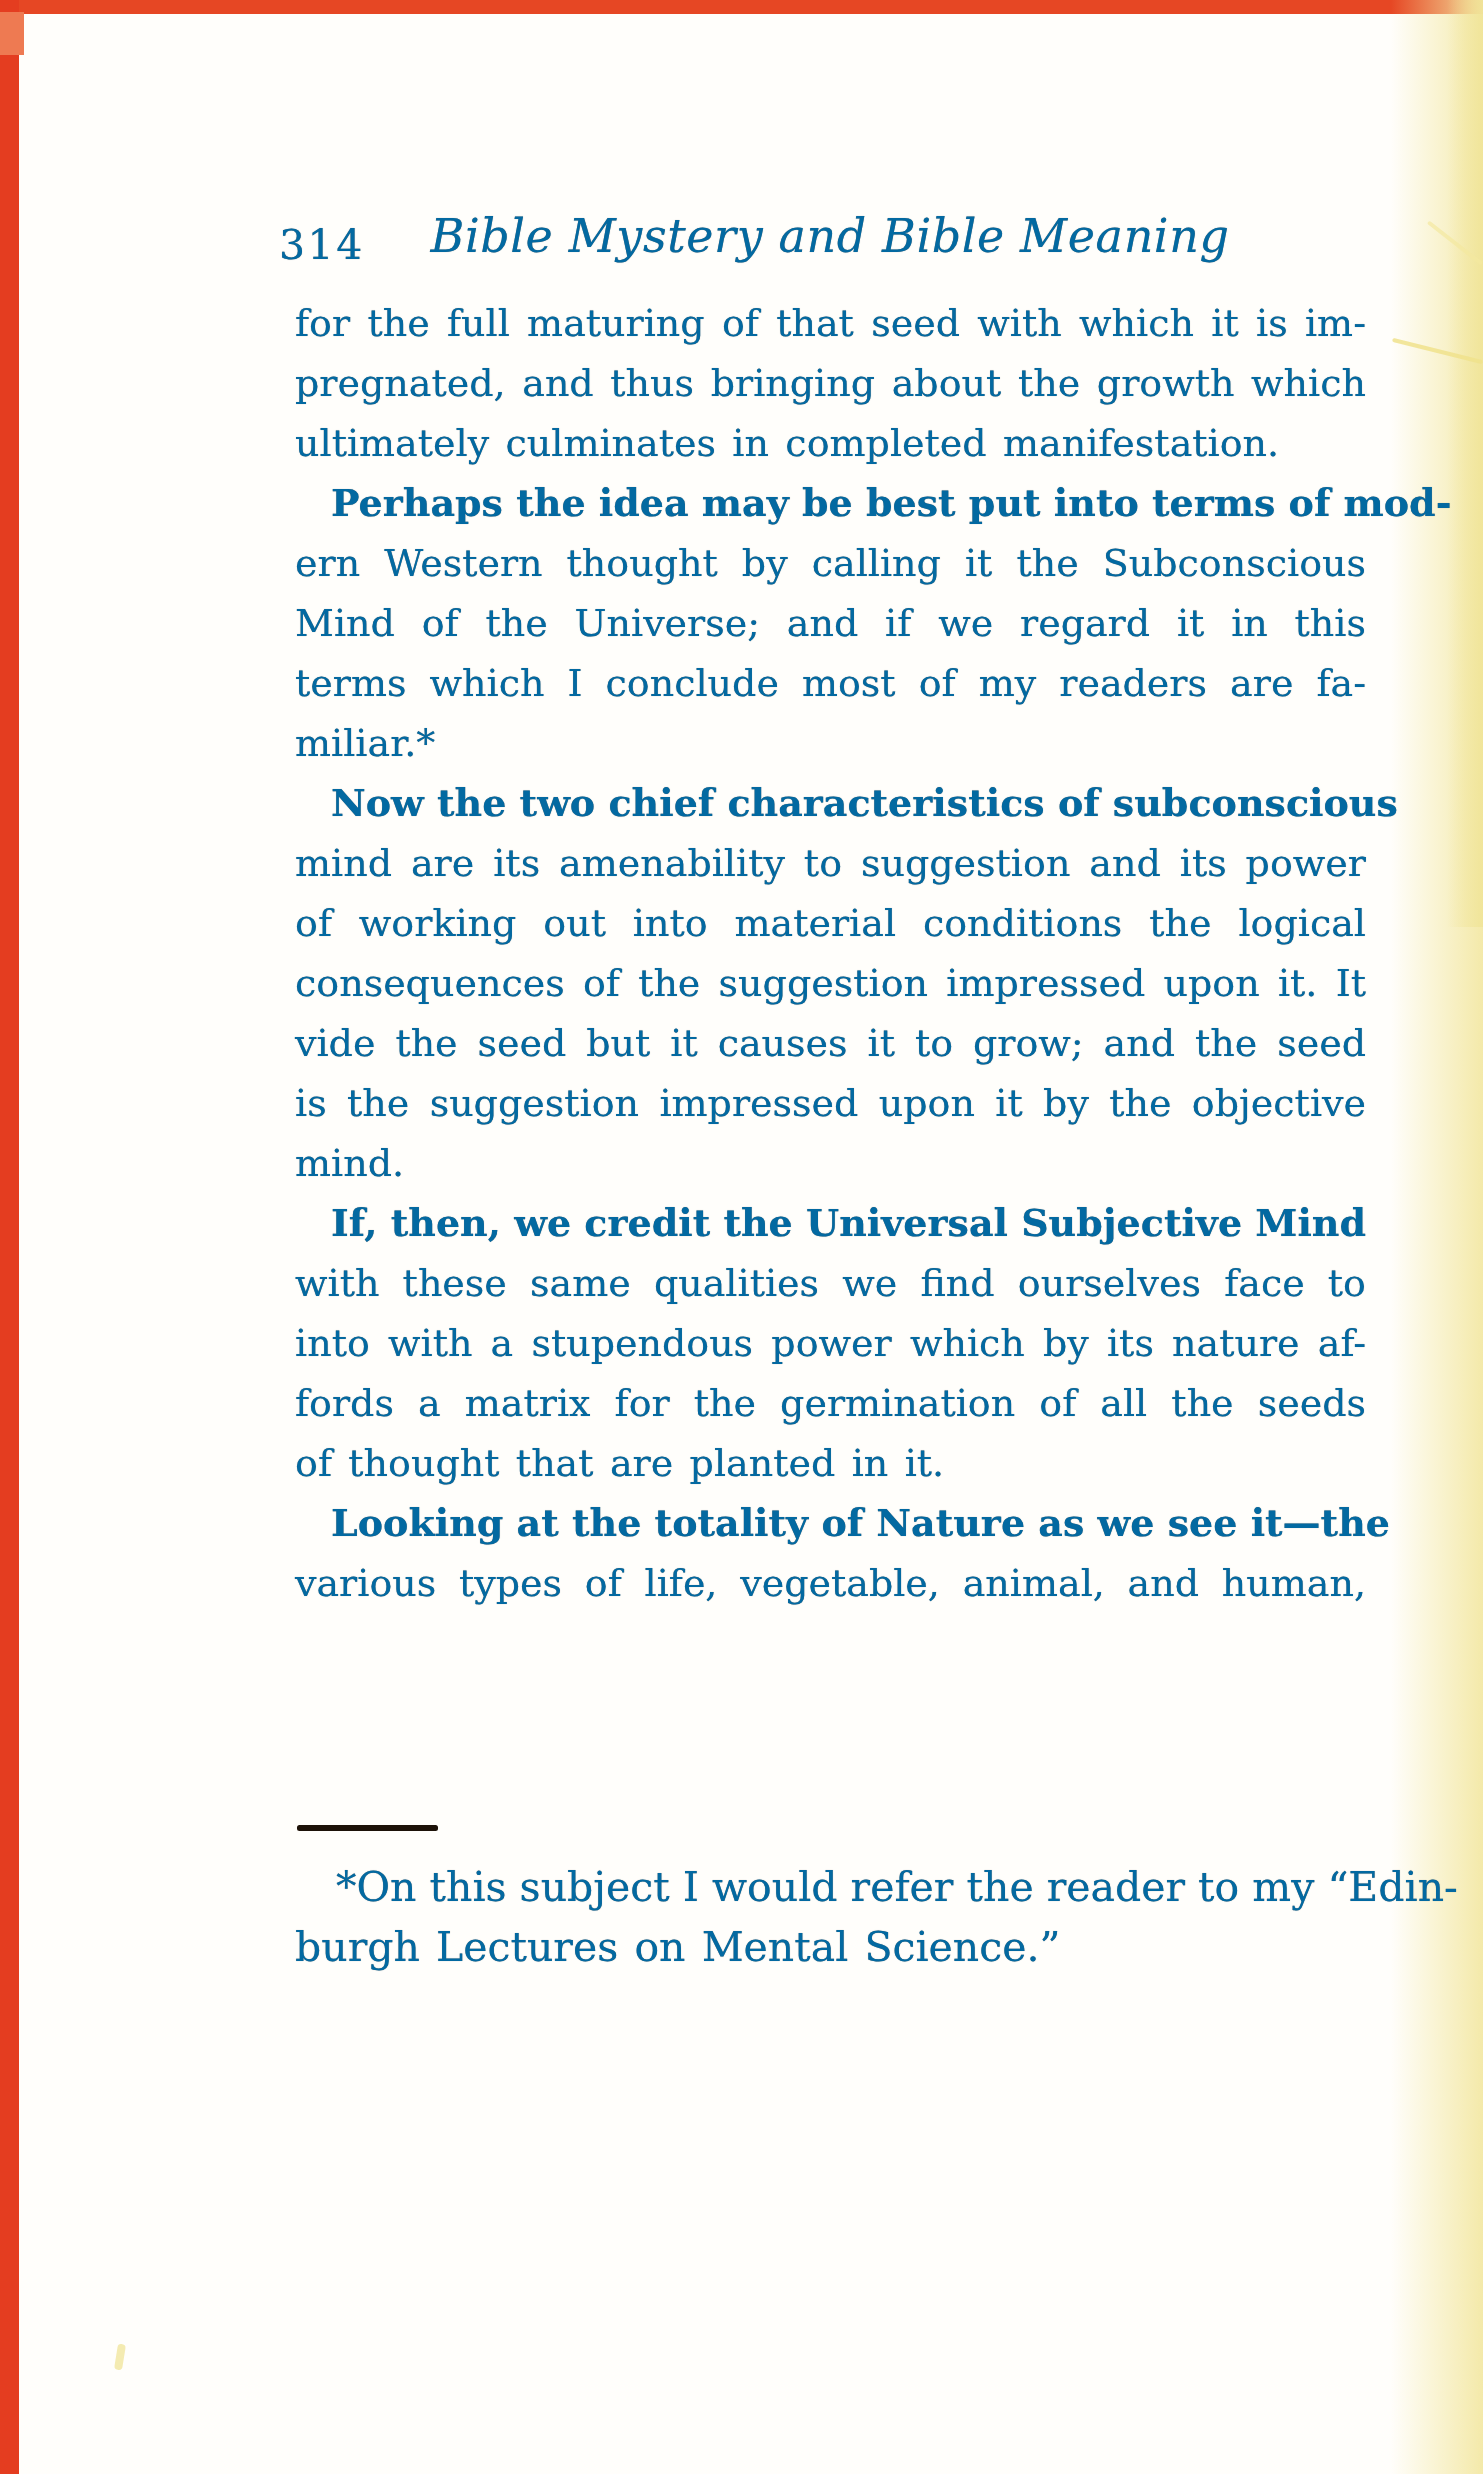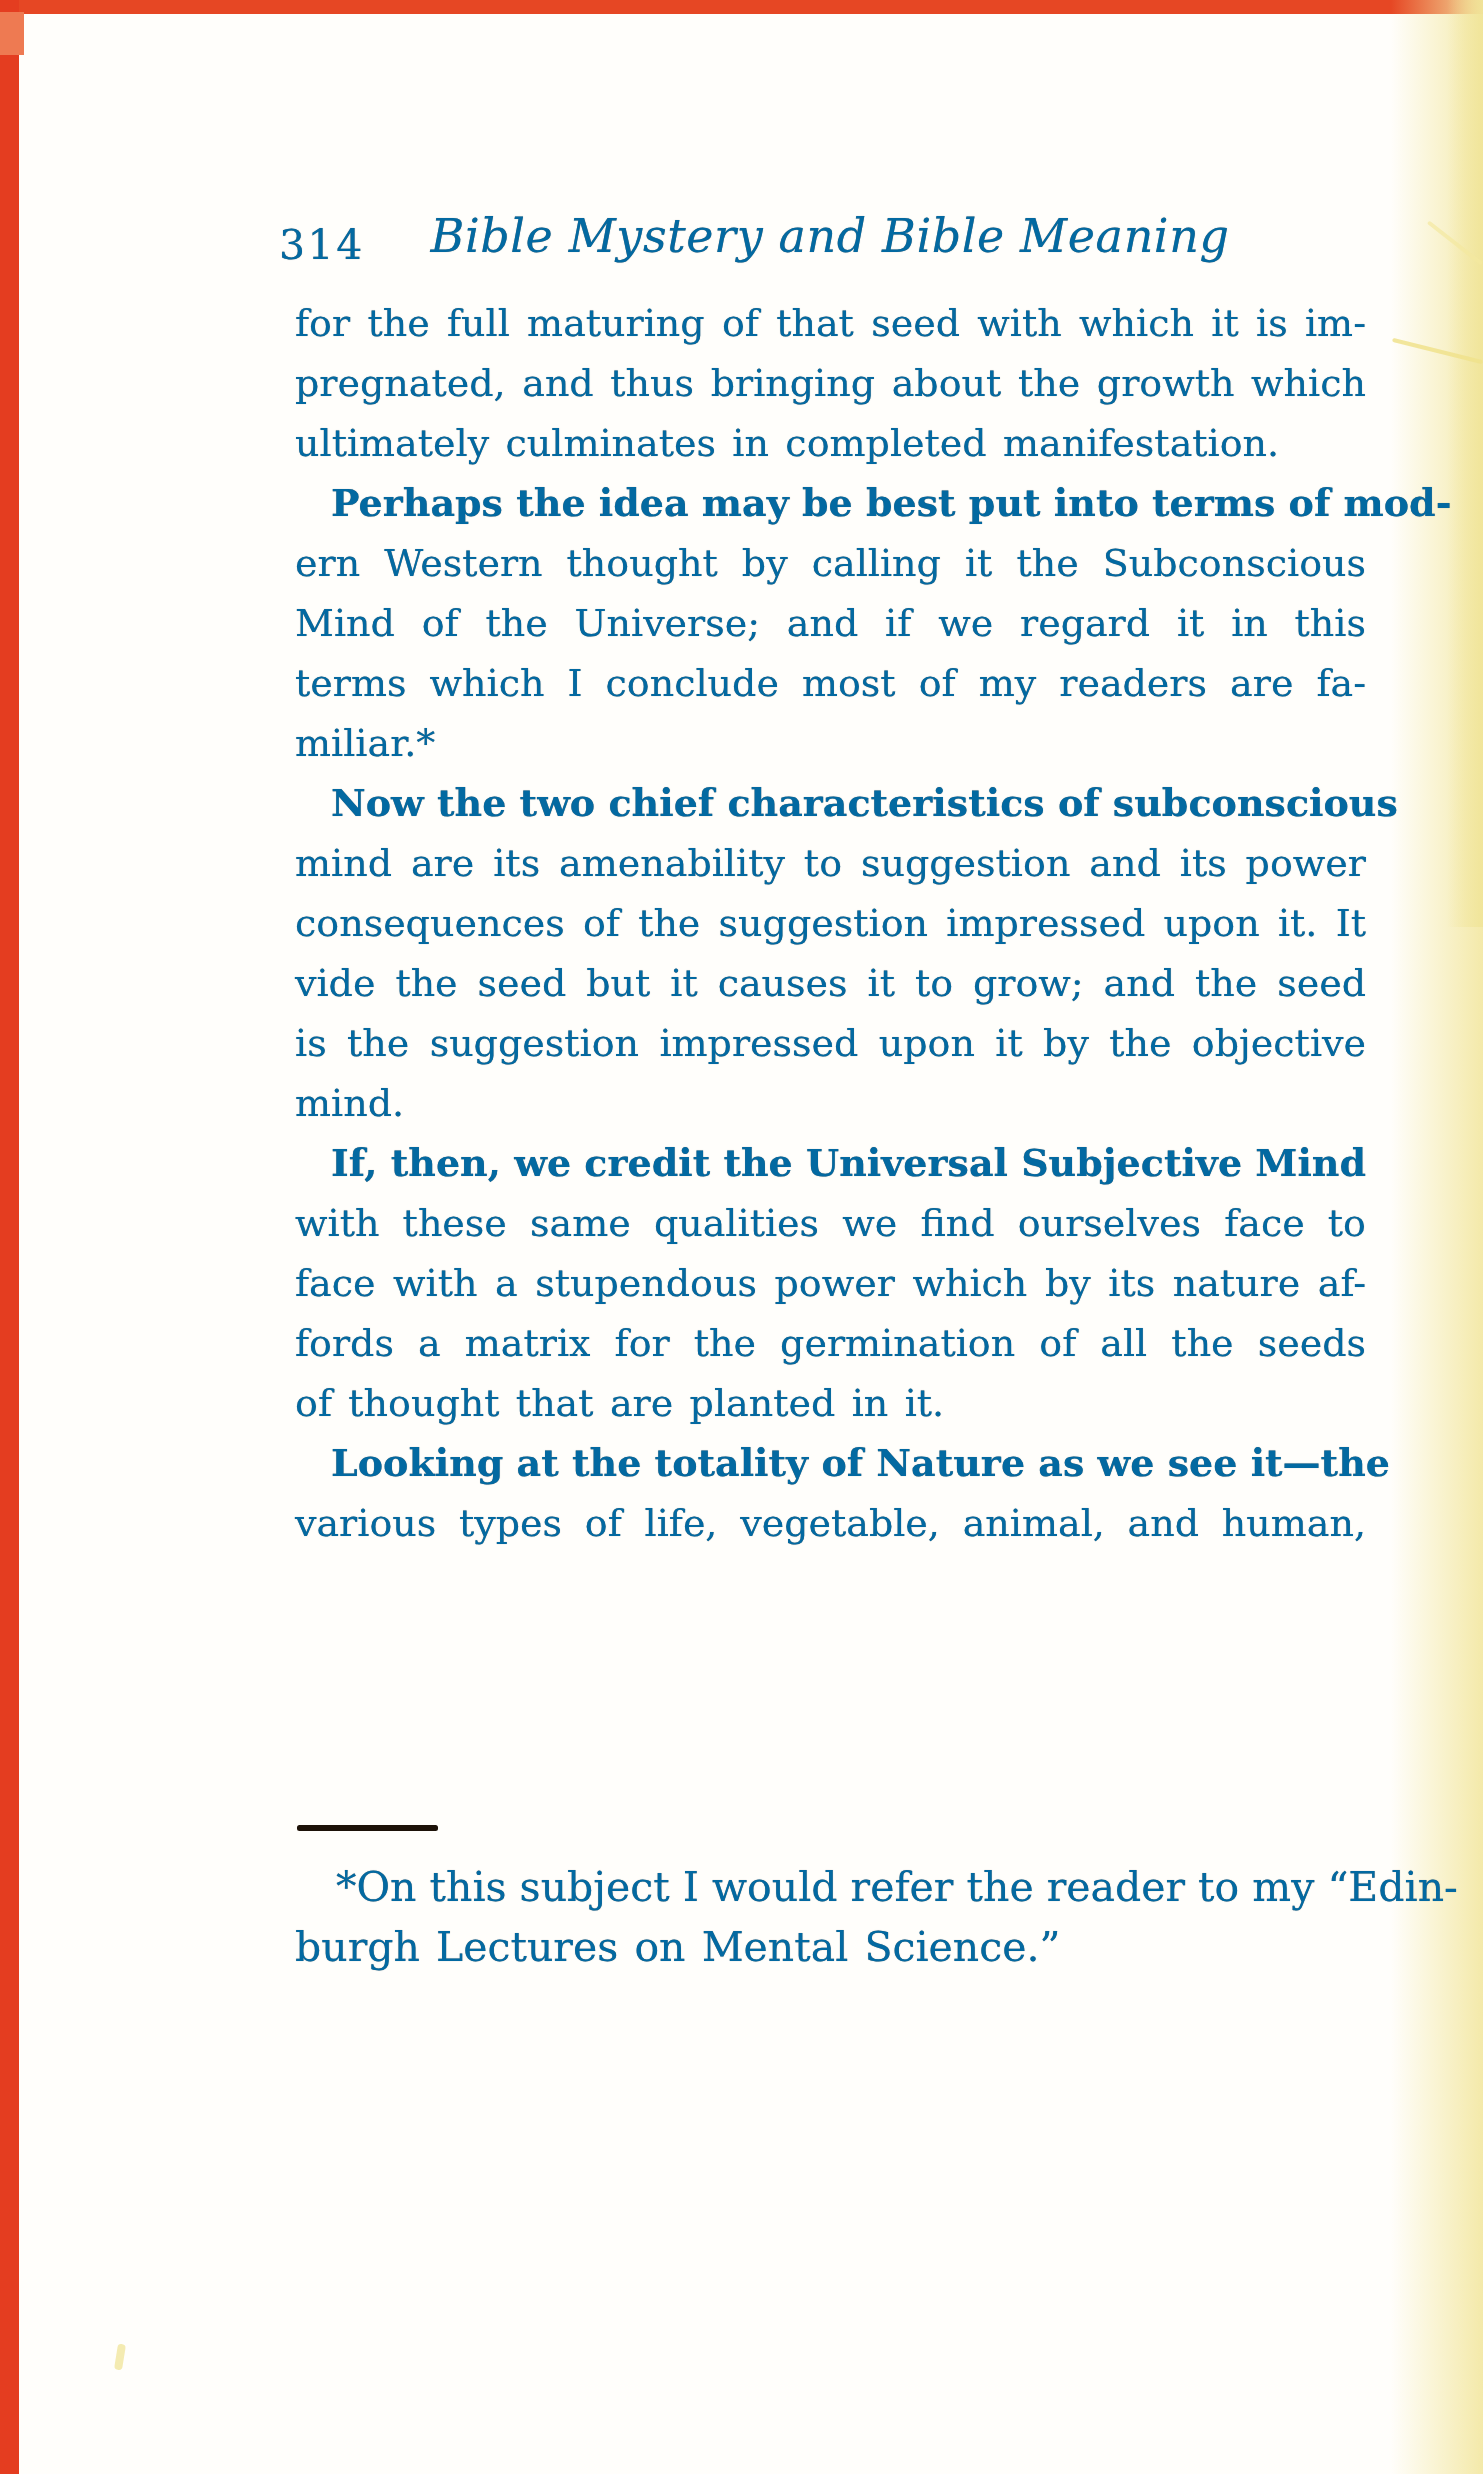--- a/index.html
+++ b/index.html
@@ -88,27 +88,28 @@
     <div class="line">for the full maturing of that seed with which it is im-</div>
     <div class="line">pregnated, and thus bringing about the growth which</div>
     <div class="line end">ultimately culminates in completed manifestation.</div>
     <div class="line indent">Perhaps the idea may be best put into terms of mod-</div>
     <div class="line">ern Western thought by calling it the Subconscious</div>
     <div class="line">Mind of the Universe; and if we regard it in this</div>
     <div class="line">terms which I conclude most of my readers are fa-</div>
     <div class="line end">miliar.*</div>
     <div class="line indent">Now the two chief characteristics of subconscious</div>
     <div class="line">mind are its amenability to suggestion and its power</div>
+    <div class="line">of working out into material conditions the logical</div>
     <div class="line">consequences of the suggestion impressed upon it.  It</div>
     <div class="line">vide the seed but it causes it to grow; and the seed</div>
     <div class="line">is the suggestion impressed upon it by the objective</div>
     <div class="line end">mind.</div>
     <div class="line indent">If, then, we credit the Universal Subjective Mind</div>
     <div class="line">with these same qualities we find ourselves face to</div>
-    <div class="line">face with a stupendous power which by its nature af-</div>
+    <div class="line">into with a stupendous power which by its nature af-</div>
     <div class="line">fords a matrix for the germination of all the seeds</div>
     <div class="line end">of thought that are planted in it.</div>
     <div class="line indent">Looking at the totality of Nature as we see it—the</div>
     <div class="line">various types of life, vegetable, animal, and human,</div>
   </div>
 
   <div class="footnote-rule"></div>
 
   <div class="footnote ink">
     <div class="fline indent">*On this subject I would refer the reader to my “Edin-</div>

